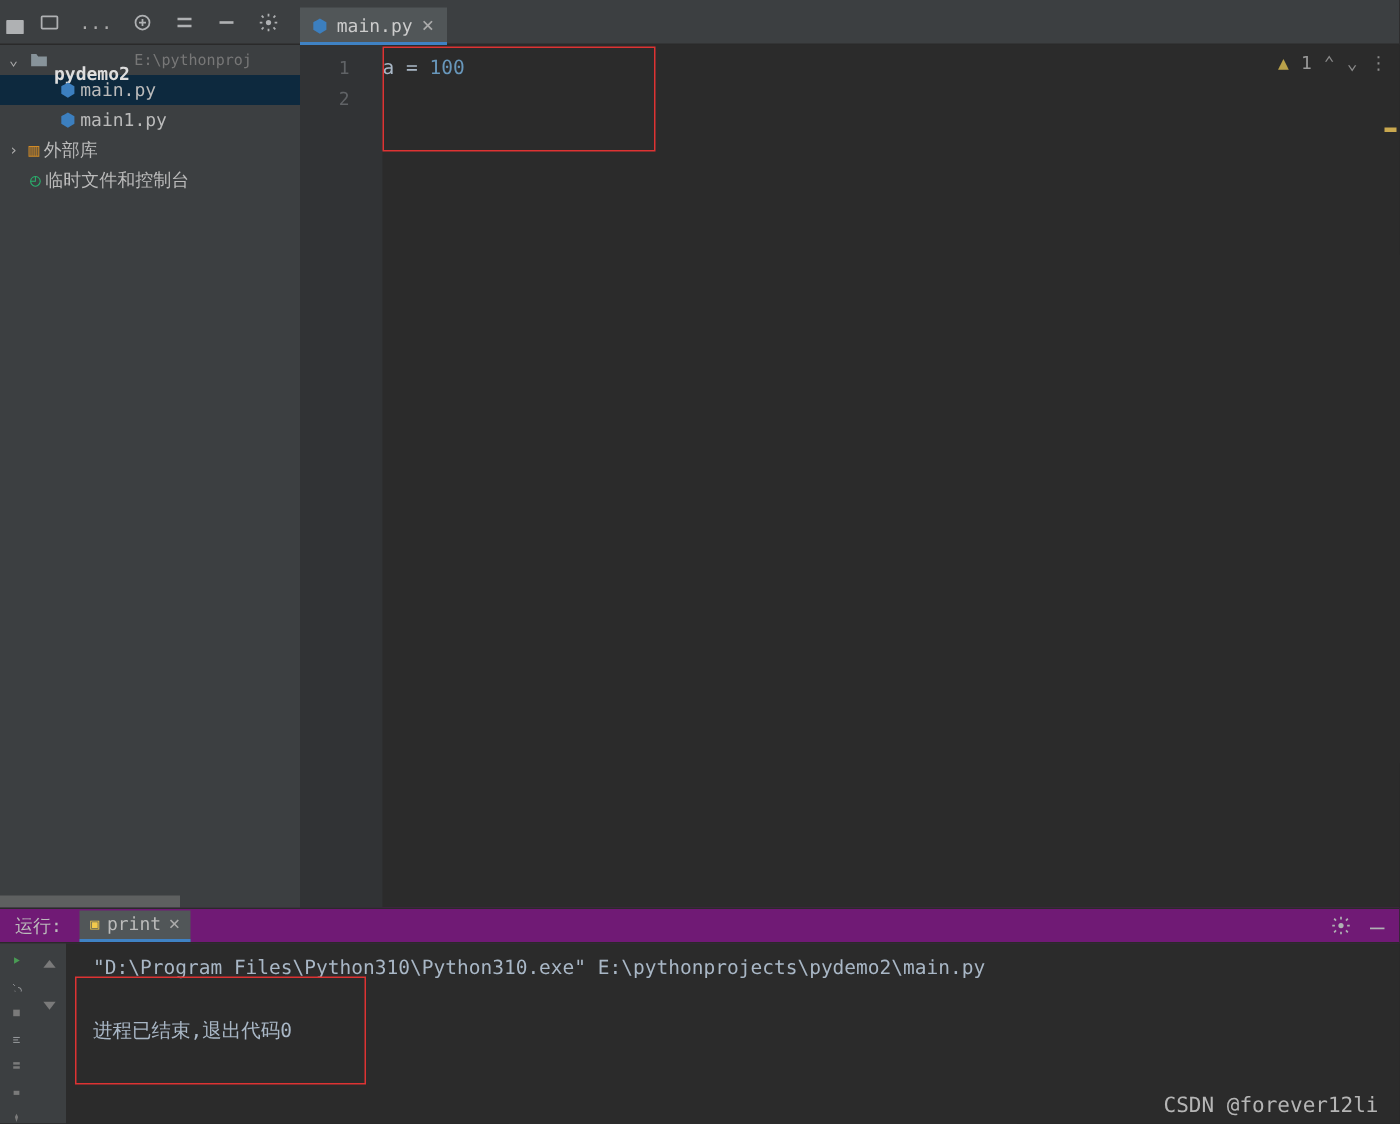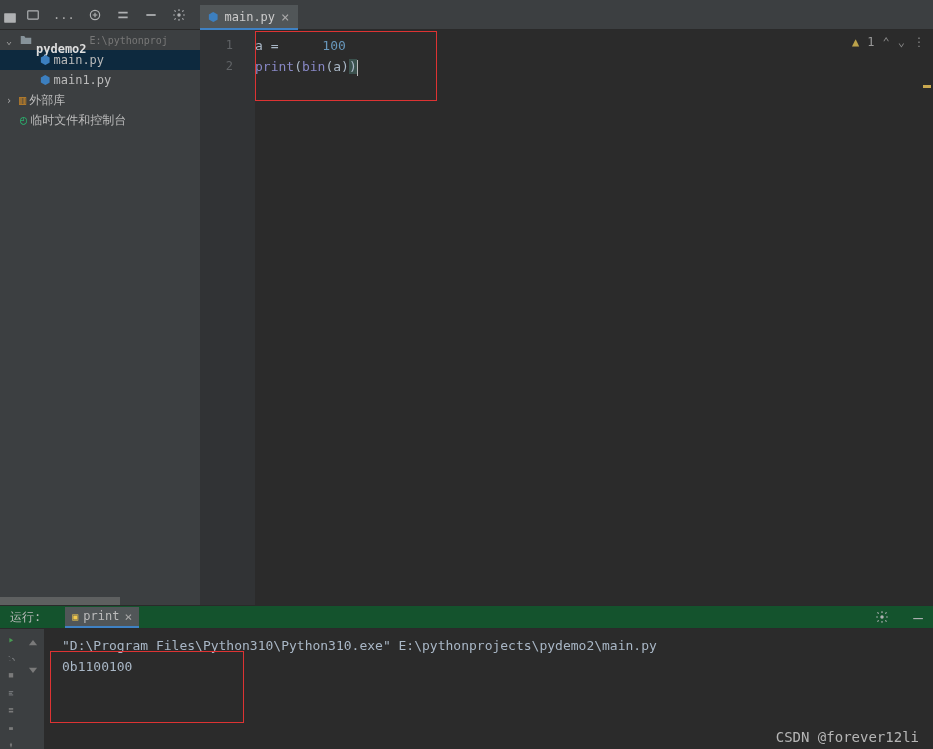--- a/index.html
+++ b/index.html
@@ -35,34 +35,34 @@
   .etab { display:flex; align-items:center; height:25px; padding:0 8px; gap:6px; background:#515658; border-bottom:2px solid #3f82c4; color:#ccc; }
   .etab .close { color:#aaa; cursor:pointer; font-size:14px; }
   .editor-body { flex:1; display:flex; position:relative; }
   .gutter { width:55px; background:#313335; padding-top:5px; text-align:right; color:#606366; font-family:Consolas,monospace; font-size:12px; }
   .gutter div { height:21px; padding-right:22px; line-height:21px; }
   .code { flex:1; padding-top:5px; font-family:Consolas,monospace; font-size:13px; position:relative; }
   .code-line { height:21px; line-height:21px; white-space:pre; }
   .red-box1 { position:absolute; border:1px solid #dd3333; left:0; top:1px; width:182px; height:70px; pointer-events:none; }
   .c-var { color:#a9b7c6; }
   .c-op  { color:#a9b7c6; }
-  .c-num { color:#6897bb;margin-left:36px; }
+  .c-num { color:#6897bb; }
   .c-builtin { color:#8888c6; }
   .c-paren { color:#a9b7c6; }
   .c-paren-hi { background:#3b514d; }
   .caret { display:inline-block; width:1px; height:16px; background:#bbb; vertical-align:middle; }
 
   .editor-status { position:absolute; right:8px; top:5px; display:flex; align-items:center; gap:8px; color:#999; }
   .warn-tri { color:#bba24a; }
   .arrow-btn { color:#8a8a8a; cursor:pointer; }
 
   .right-mark { position:absolute; right:2px; top:55px; width:8px; height:3px; background:#c9a84f; }
 
   
-  .run-header { height:24px; background:#14532d; display:flex; align-items:center; padding:0 10px; gap:24px; border-top:1px solid #2a2a2a; border-bottom:1px solid #2a2a2a;text-align:right; }
+  .run-header { height:24px; background:#701a75; display:flex; align-items:center; padding:0 10px; gap:12px; border-top:1px solid #2a2a2a; border-bottom:1px solid #2a2a2a;text-align:right; }
   .run-title { color:#bbb; }
   .run-tab { display:flex; align-items:center; gap:5px; background:#515658; padding:2px 7px; border-bottom:2px solid #3f82c4; }
   .run-tab .close { color:#aaa; font-size:13px; cursor:pointer; }
   .spacer { flex:1; }
   .gear { width:14px; height:14px; fill:#afb1b3; cursor:pointer; }
   .hide { color:#afb1b3; cursor:pointer; font-size:16px; }
 
   .run-body { height:120px; display:flex; background:#2b2b2b; position:relative; }
   .run-btns { width:22px; background:#3c3f41; display:flex; flex-direction:column; align-items:center; gap:11px; padding-top:8px; }
   .rb { width:14px; height:14px; cursor:pointer; }
@@ -169,21 +169,20 @@
     </div>
 
     <div class="editor-body">
       <div class="gutter">
         <div>1</div>
         <div>2</div>
       </div>
       <div class="code">
         <div class="red-box1"></div>
         <div class="code-line"><span class="c-var">a</span><span class="c-op"> = </span><span class="c-num">100</span></div>
-        <div class="code-line"><span class="c-builtin">print</span><span class="c-paren">(</span><span class="c-builtin">bin</span><span class="c-paren">(</span><span class="c-var">a</span><span class="c-paren">)</span><span class="c-paren c-paren-hi">)</span><span class="caret"></span></div>
       </div>
 
       <div class="editor-status">
         <span class="warn-tri">▲</span>
         <span>1</span>
         <span class="arrow-btn">⌃</span>
         <span class="arrow-btn">⌄</span>
         <span class="arrow-btn">⋮</span>
       </div>
       <div class="right-mark"></div>
@@ -235,18 +234,18 @@
     <svg class="rb" viewBox="0 0 24 24">
         <path d="M12 5l7 9H5z" fill="#7a7a7a"></path>
       </svg>
     <svg class="rb" viewBox="0 0 24 24">
         <path d="M12 19l-7-9h14z" fill="#7a7a7a"></path>
       </svg>
   </div>
   <div class="console">
     <div class="red-box2"></div>
     <div class="console-line">"D:\Program Files\Python310\Python310.exe" E:\pythonprojects\pydemo2\main.py</div>
-    <div class="console-line">0b1100100</div>
     <div class="console-line"></div>
+    <div class="console-line">进程已结束,退出代码0</div>
   </div>
 </div>
 
 <div class="watermark">CSDN @forever12li</div>
 
 </body></html>

